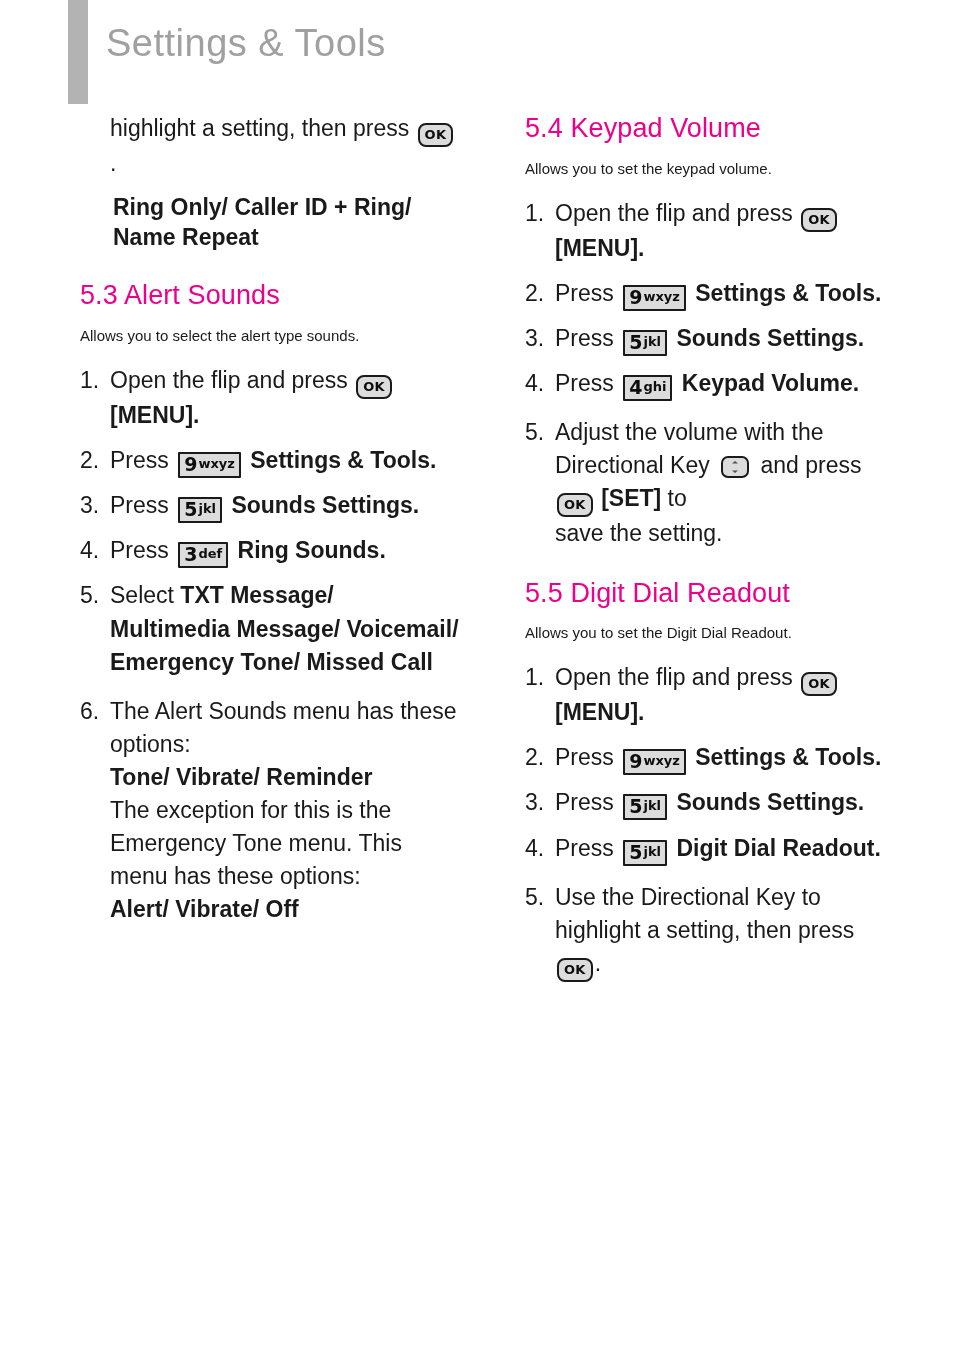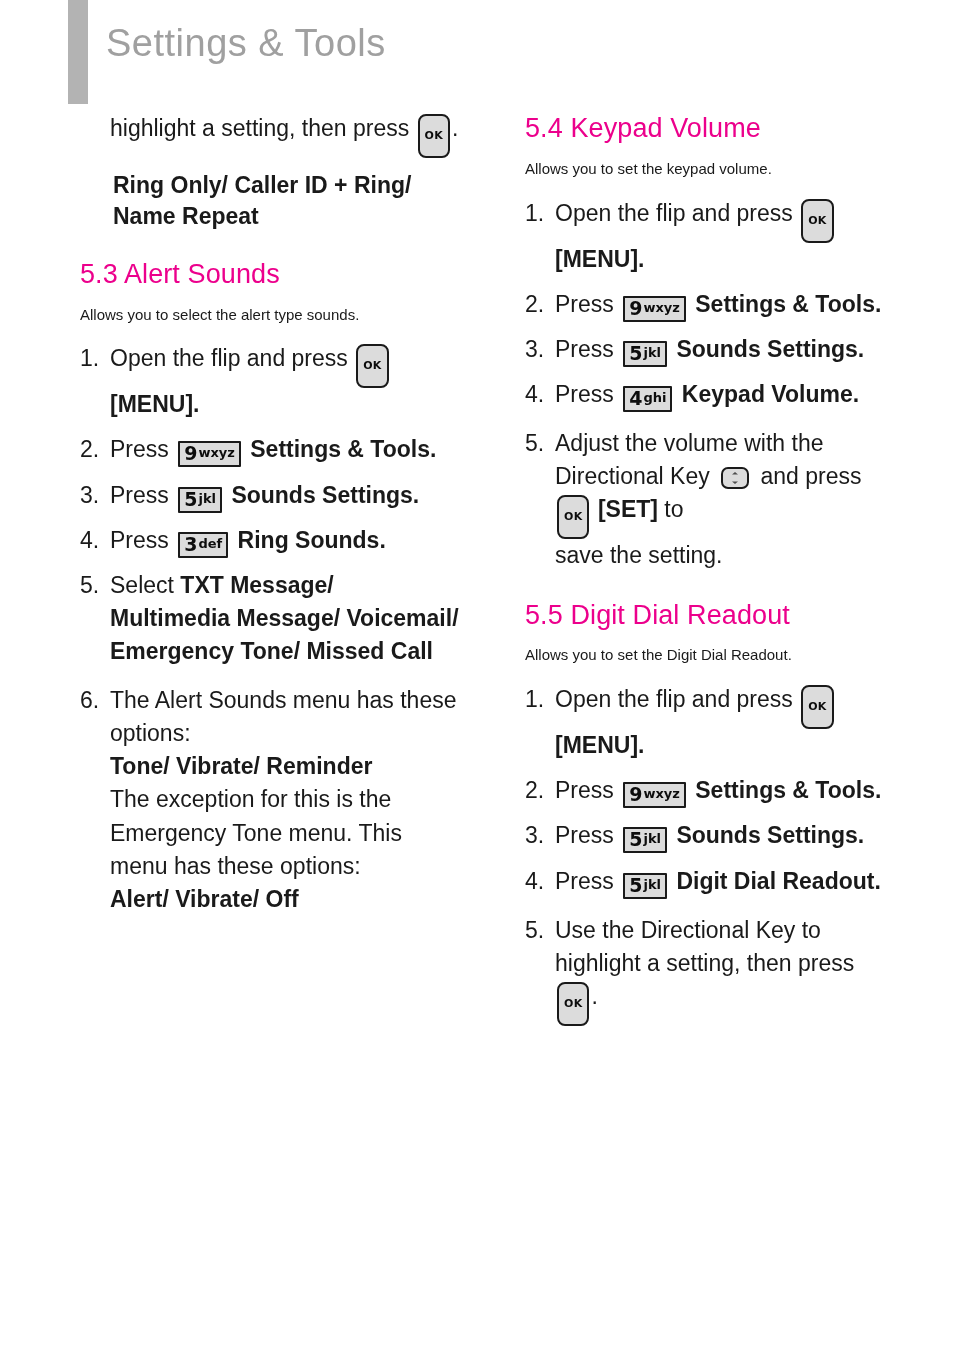--- a/index.html
+++ b/index.html
@@ -128,26 +128,26 @@
     line-height: 20px;
     margin-left: 1px;
   }
 
   .key-ok {
     display: inline-block;
     vertical-align: -3px;
     background: #dcdcdc;
     border: 2px solid #1a1a1a;
     border-radius: 8px;
-    padding: 10px 5px;
+    padding: 0 5px;
     line-height: 20px;
     height: 20px;
     margin: 0 2px;
     font-family: "DejaVu Sans", sans-serif;
-    font-size: 11px;
+    font-size: 13px;
     font-weight: bold;
     letter-spacing: 0.3px;
     color: #0d0d0d;
   }
 
   .key-dir {
     display: inline-block;
     vertical-align: -6px;
     width: 30px;
     height: 24px;

